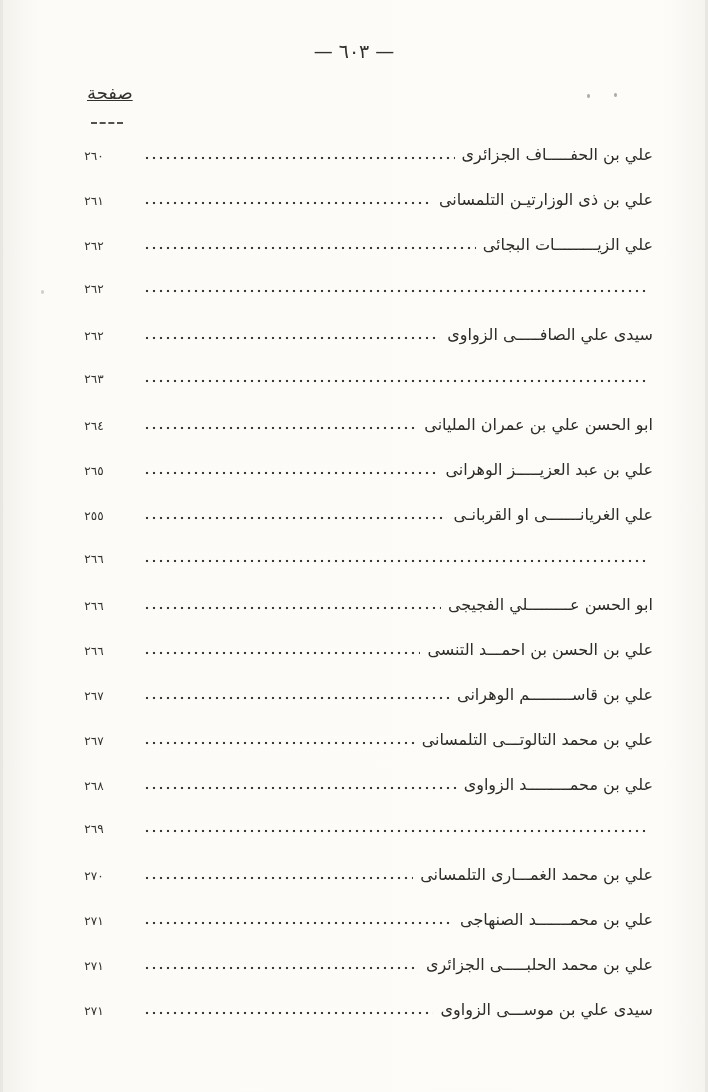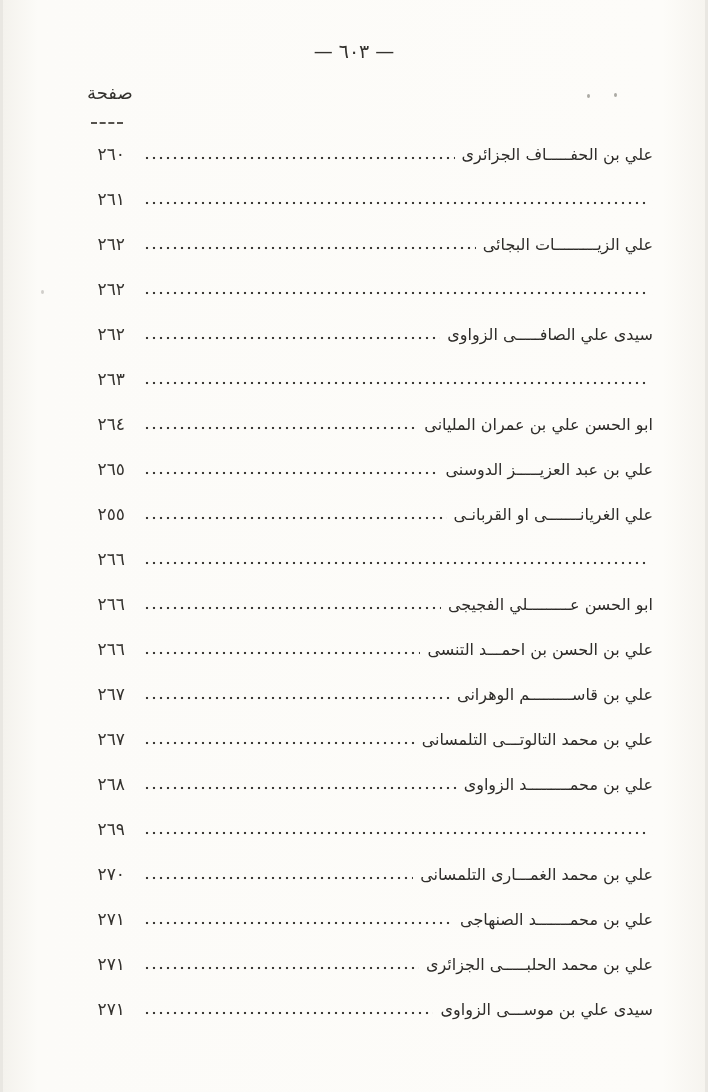--- a/index.html
+++ b/index.html
@@ -28,20 +28,21 @@
     color: #34322e;
     direction: rtl;
   }
   .col-header {
     position: absolute;
     top: 82px;
     left: 84px;
     font-size: 18px;
     color: #34322e;
     direction: rtl;
+    text-decoration: underline;
   }
   .header-rule {
     position: absolute;
     top: 122px;
     left: 88px;
     width: 32px;
     height: 0;
     border-top: 2px dashed #55524d;
   }
   .speck {
@@ -80,25 +81,25 @@
     align-self: baseline;
     margin-left: 20px;
     margin-right: 7px;
     background-image: radial-gradient(circle at 2px 2px, #3c3a36 1.1px, rgba(0,0,0,0) 1.6px);
     background-size: 7px 4px;
     background-repeat: repeat-x;
     background-position: 0 100%;
     min-width: 24px;
   }
   .num {
-    font-size: 17px;
+    font-size: 12px;
     line-height: 24px;
     width: 62px;
     flex: 0 0 62px;
-    text-align: right;
+    text-align: center;
     direction: ltr;
     color: #34322e;
     white-space: nowrap;
   }
 </style>
 </head>
 <body>
 
 <div class="page">
   <div class="top-number">— ٦٠٣ —</div>
@@ -112,20 +113,21 @@
   <div class="speck s3"></div>
 
   <div class="toc" id="toc">
   <div class="row">
     <span class="name">علي بن الحفـــــاف الجزائرى</span>
     <span class="leader"></span>
     <span class="num">٢٦٠</span>
   </div>
 
   <div class="row">
+    <span class="name">علي بن ذى الوزارتيـن التلمسانى</span>
     <span class="leader"></span>
     <span class="num">٢٦١</span>
   </div>
 
   <div class="row">
     <span class="name">علي الزيـــــــــات البجائى</span>
     <span class="leader"></span>
     <span class="num">٢٦٢</span>
   </div>
 
@@ -145,21 +147,21 @@
     <span class="num">٢٦٣</span>
   </div>
 
   <div class="row">
     <span class="name">ابو الحسن علي بن عمران المليانى</span>
     <span class="leader"></span>
     <span class="num">٢٦٤</span>
   </div>
 
   <div class="row">
-    <span class="name">علي بن عبد العزيـــــز الدوسنى</span>
+    <span class="name">علي بن عبد العزيـــــز الوهرانى</span>
     <span class="leader"></span>
     <span class="num">٢٦٥</span>
   </div>
 
   <div class="row">
     <span class="name">علي الغريانـــــــى او القربانـى</span>
     <span class="leader"></span>
     <span class="num">٢٥٥</span>
   </div>
 

